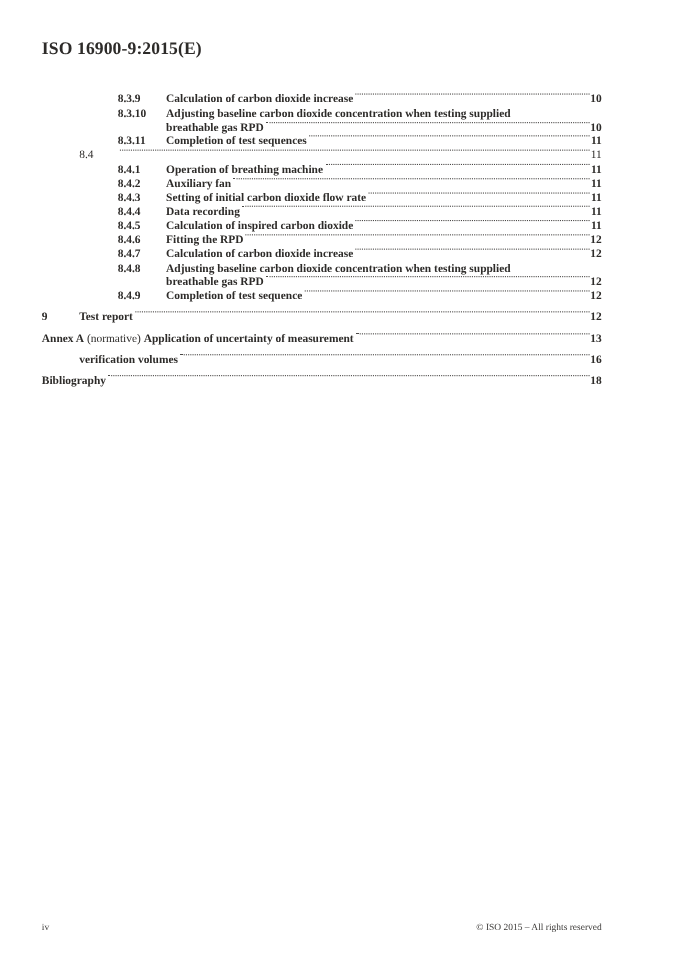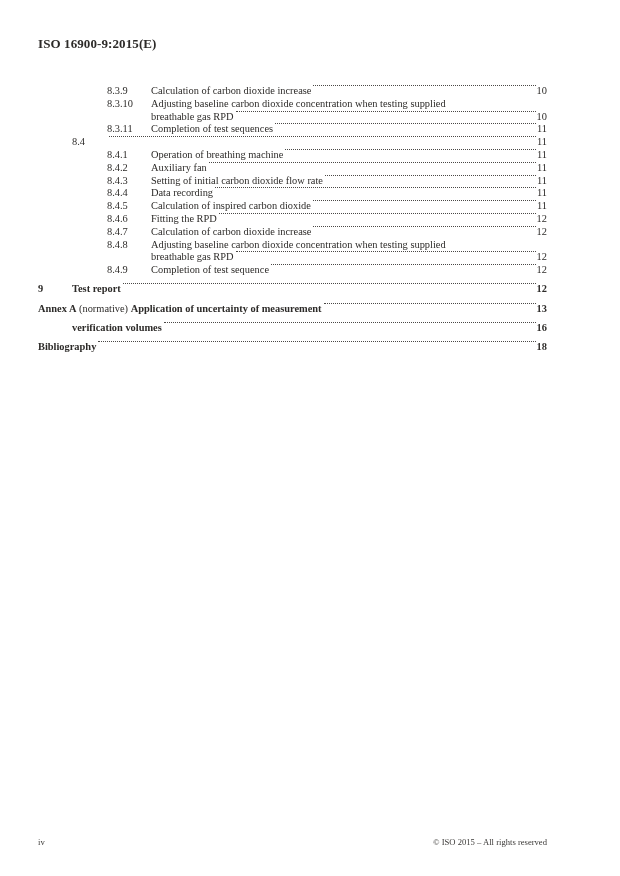--- a/index.html
+++ b/index.html
@@ -6,29 +6,29 @@
   body {
     width: 620px; height: 876px; overflow: hidden;
     font-family: "Liberation Serif", serif;
     color: #2d2b29;
     -webkit-font-smoothing: antialiased;
   }
   .page { position: relative; width: 620px; height: 876px; background: #fff; }
 
   .doc-header {
     position: absolute; left: 38px; top: 36px;
-    font-size: 13px; font-weight: 700; letter-spacing: 0.1px;
+    font-size: 16px; font-weight: 700; letter-spacing: 0.1px;
   }
 
   .toc { position: absolute; left: 38px; top: 85px; width: 509px; }
 
   .row { position: relative; font-size: 10.4px; line-height: 12.8px; }
   .row.spaced { margin-top: 6.5px; }
 
-  .t-sub2 { padding-left: 113px; }
+  .t-sub2 { padding-left: 113px; font-weight: bold; }
   .t-sub2 > .num { position: absolute; left: 69px; top: 0; }
   .t-sub1 { padding-left: 69px; }
   .t-sub1 > .num { position: absolute; left: 34px; top: 0; }
   .t-top  { padding-left: 34px; }
   .t-top  > .num { position: absolute; left: 0; top: 0; }
   .t-annex { padding-left: 0; }
   .t-annex .line2 { padding-left: 34px; }
 
   .line { display: flex; align-items: flex-start; }
   .txt  { white-space: nowrap; }

